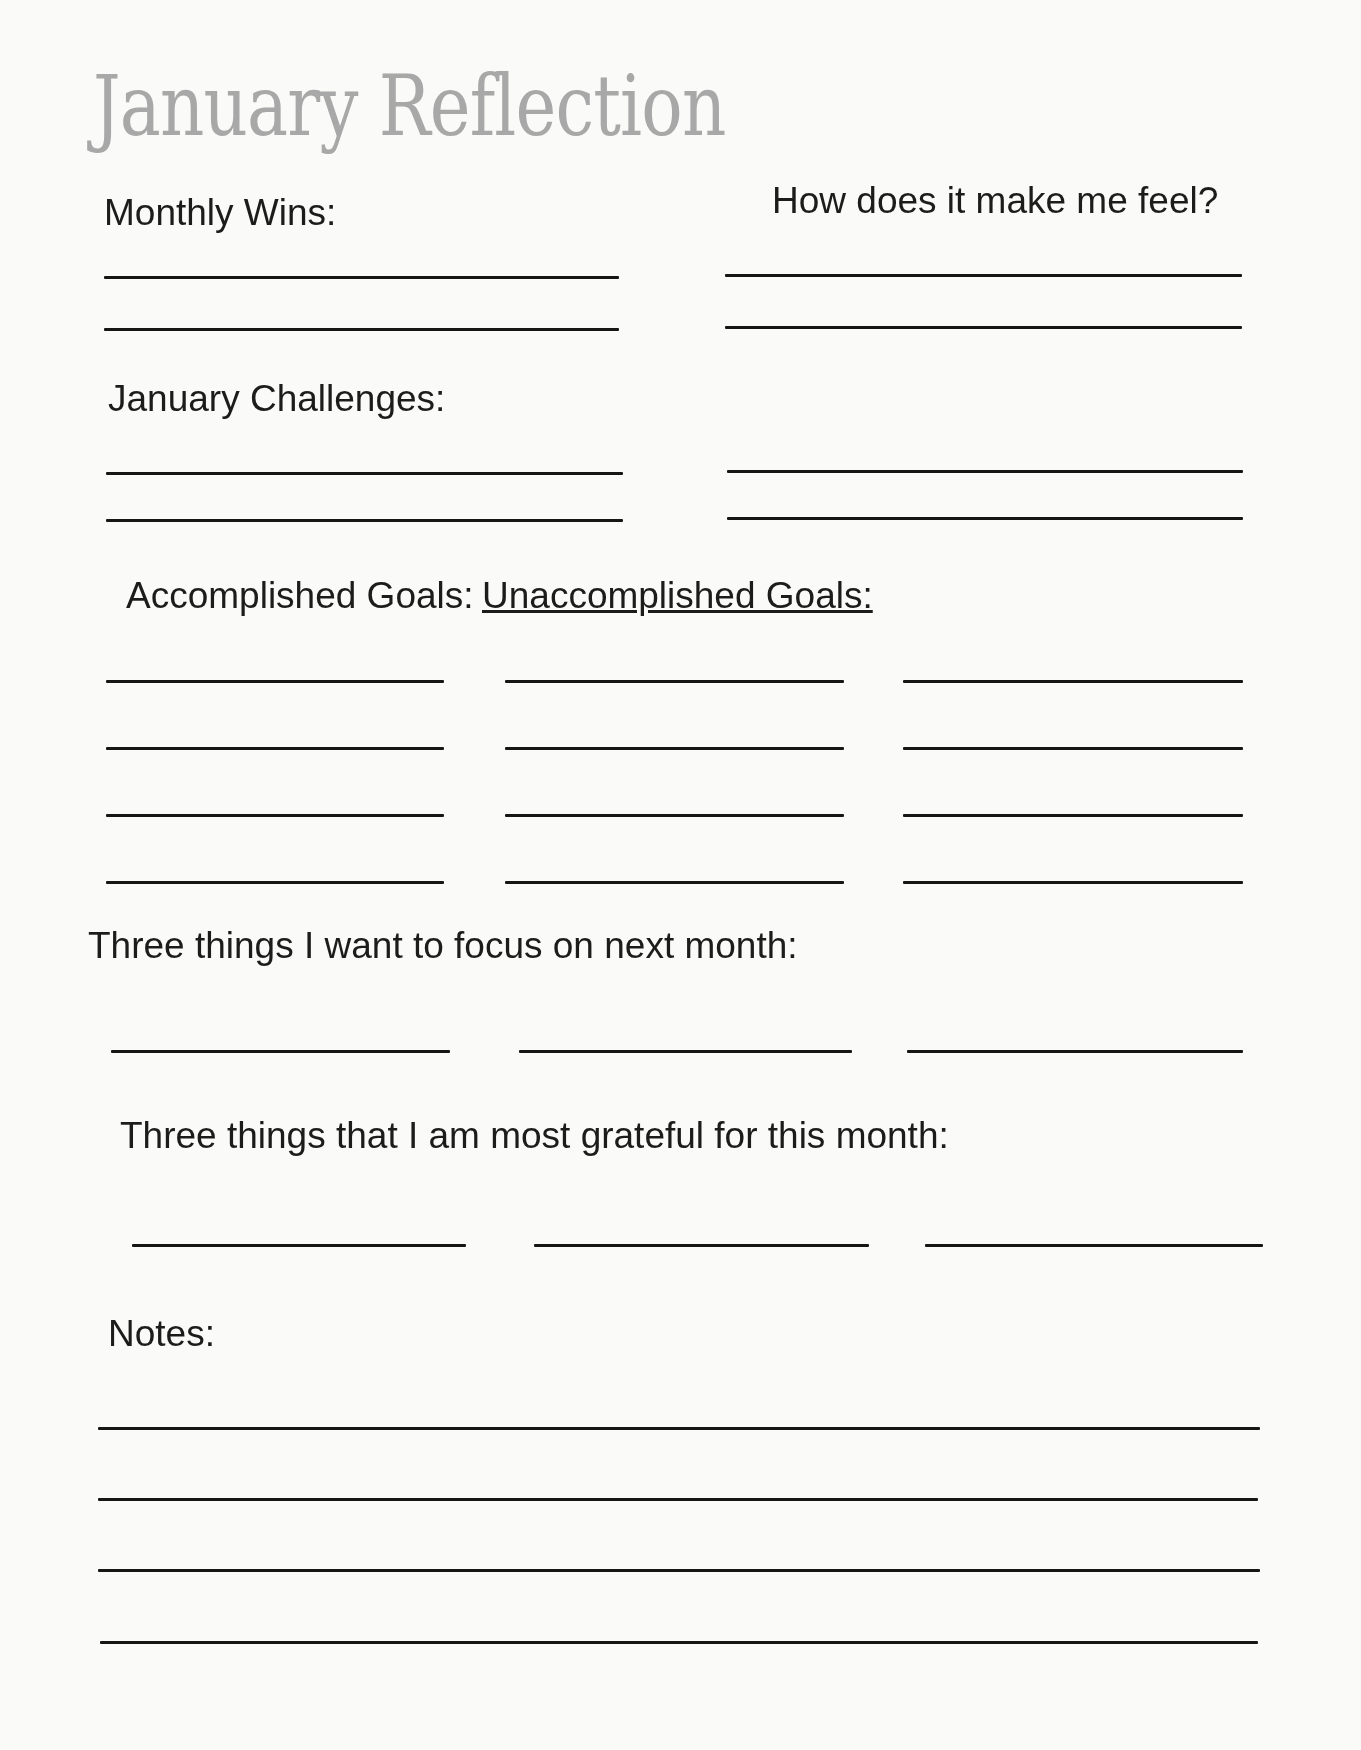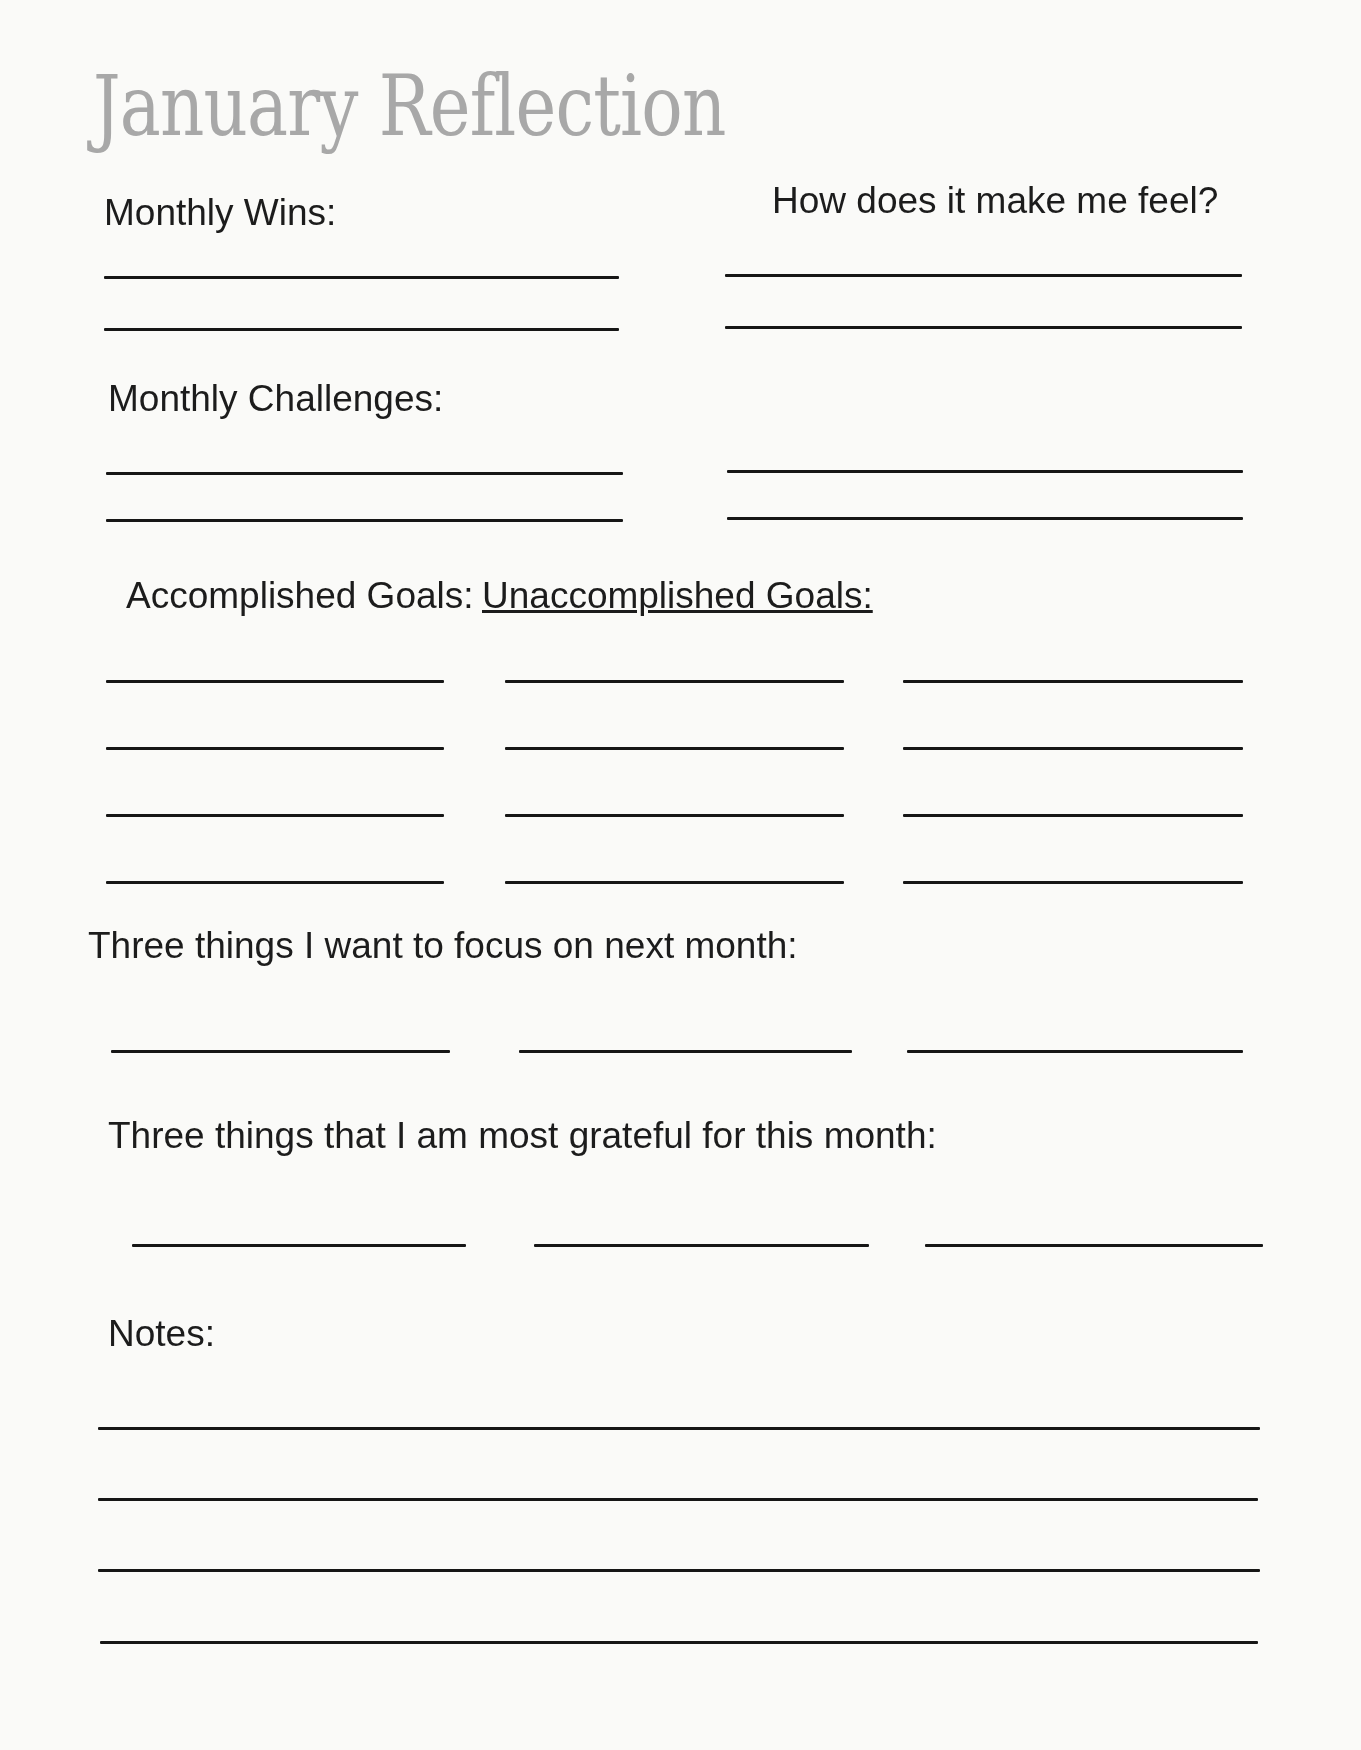--- a/index.html
+++ b/index.html
@@ -48,21 +48,21 @@
   <h1 class="title" style="color: rgb(168, 168, 168);">January Reflection</h1>
 
   <div class="label" style="left: 104px; top: 182px; color: rgb(28, 28, 28); margin-top: 12px;">Monthly Wins:</div>
   <div class="label" style="left: 772px; top: 182px; color: rgb(28, 28, 28);">How does it make me feel?</div>
 
   <div class="rule" style="left: 104px; top: 276px; width: 515px; background: rgb(22, 22, 22);"></div>
   <div class="rule" style="left: 725px; top: 274px; width: 517px; background: rgb(22, 22, 22);"></div>
   <div class="rule" style="left: 104px; top: 328px; width: 515px; background: rgb(22, 22, 22);"></div>
   <div class="rule" style="left: 725px; top: 326px; width: 517px; background: rgb(22, 22, 22);"></div>
 
-  <div class="label" style="left: 108px; top: 380px; color: rgb(28, 28, 28);">Monthly Challenges:</div>
+  <div class="label" style="left: 108px; top: 380px; color: rgb(28, 28, 28);">January Challenges:</div>
 
   <div class="rule" style="left: 106px; top: 472px; width: 517px; background: rgb(22, 22, 22);"></div>
   <div class="rule" style="left: 727px; top: 470px; width: 516px; background: rgb(22, 22, 22);"></div>
   <div class="rule" style="left: 106px; top: 519px; width: 517px; background: rgb(22, 22, 22);"></div>
   <div class="rule" style="left: 727px; top: 517px; width: 516px; background: rgb(22, 22, 22);"></div>
 
   <div class="label" style="left: 108px; top: 577px; color: rgb(28, 28, 28); margin-left: 18px;">Accomplished Goals:</div>
   <div class="label" style="left: 482px; top: 577px; color: rgb(28, 28, 28); text-decoration: underline;">Unaccomplished Goals:</div>
 
   <div class="rule" style="left: 106px; top: 680px; width: 338px; background: rgb(22, 22, 22);"></div>
@@ -79,21 +79,21 @@
 
   <div class="rule" style="left: 106px; top: 881px; width: 338px; background: rgb(22, 22, 22);"></div>
   <div class="rule" style="left: 505px; top: 881px; width: 339px; background: rgb(22, 22, 22);"></div>
   <div class="rule" style="left: 903px; top: 881px; width: 340px; background: rgb(22, 22, 22);"></div>
 
   <div class="label" style="left: 88px; top: 927px; color: rgb(28, 28, 28);">Three things I want to focus on next month:</div>
   <div class="rule" style="left: 111px; top: 1050px; width: 339px; background: rgb(22, 22, 22);"></div>
   <div class="rule" style="left: 519px; top: 1050px; width: 333px; background: rgb(22, 22, 22);"></div>
   <div class="rule" style="left: 907px; top: 1050px; width: 336px; background: rgb(22, 22, 22);"></div>
 
-  <div class="label" style="left: 108px; top: 1117px; color: rgb(28, 28, 28);">Three things that I am most grateful for this month:</div>
+  <div class="label" style="left: 120px; top: 1117px; color: rgb(28, 28, 28);">Three things that I am most grateful for this month:</div>
   <div class="rule" style="left: 132px; top: 1244px; width: 334px; background: rgb(22, 22, 22);"></div>
   <div class="rule" style="left: 534px; top: 1244px; width: 335px; background: rgb(22, 22, 22);"></div>
   <div class="rule" style="left: 925px; top: 1244px; width: 338px; background: rgb(22, 22, 22);"></div>
 
   <div class="label" style="left: 108px; top: 1315px; color: rgb(28, 28, 28);">Notes:</div>
   <div class="rule" style="left: 98px; top: 1427px; width: 1162px; background: rgb(22, 22, 22);"></div>
   <div class="rule" style="left: 98px; top: 1498px; width: 1160px; background: rgb(22, 22, 22);"></div>
   <div class="rule" style="left: 98px; top: 1569px; width: 1162px; background: rgb(22, 22, 22);"></div>
   <div class="rule" style="left: 100px; top: 1641px; width: 1158px; background: rgb(22, 22, 22);"></div>
 

